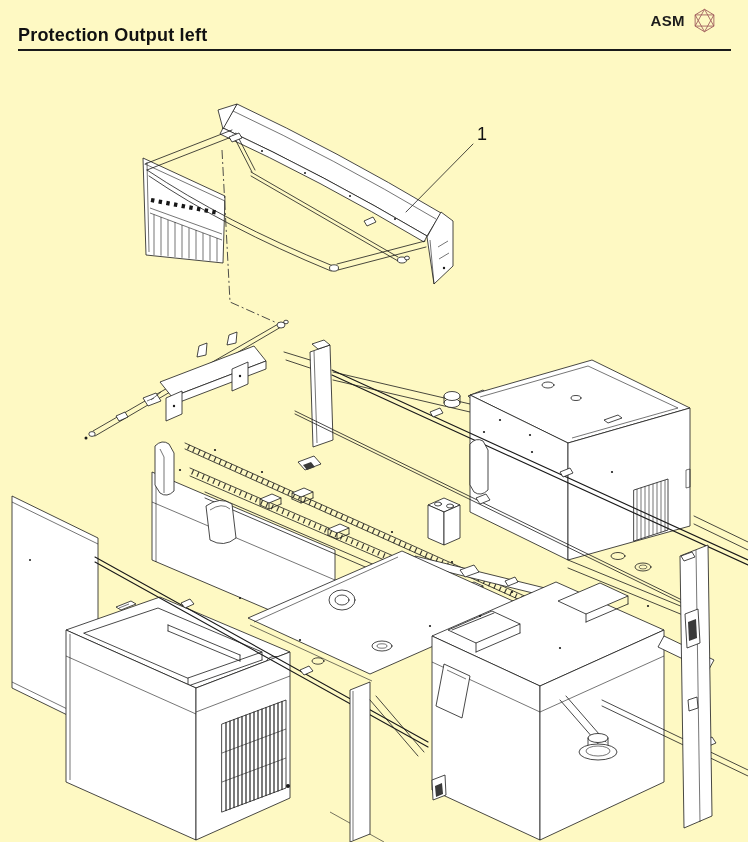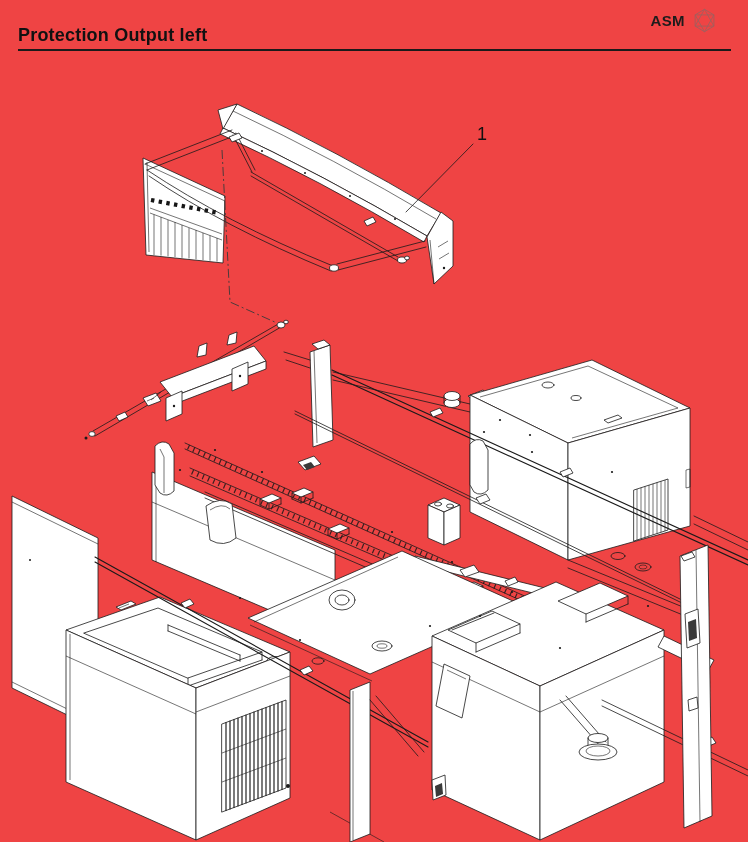--- a/index.html
+++ b/index.html
@@ -1,17 +1,17 @@
 <!DOCTYPE html>
 <html><head>
 <meta charset="utf-8">
 <style>
   html,body { margin:0; padding:0; background:#fff; }
   .page {
-    position:relative; width:748px; height:842px; background:#ef4444;
+    position:relative; width:748px; height:842px; background:#fef9c3;
     font-family:"Liberation Sans", sans-serif; overflow:hidden;
   }
   .page-header { position:absolute; inset:0 0 auto 0; height:60px; z-index:2; }
   .page-title {
     position:absolute; left:18px; top:25px; margin:0;
     font-size:18px; font-weight:bold; color:#111; letter-spacing:.2px;
   }
   .title-rule {
     position:absolute; left:18px; top:49px; width:713px; height:2px;
     background:#1a1a1a;

